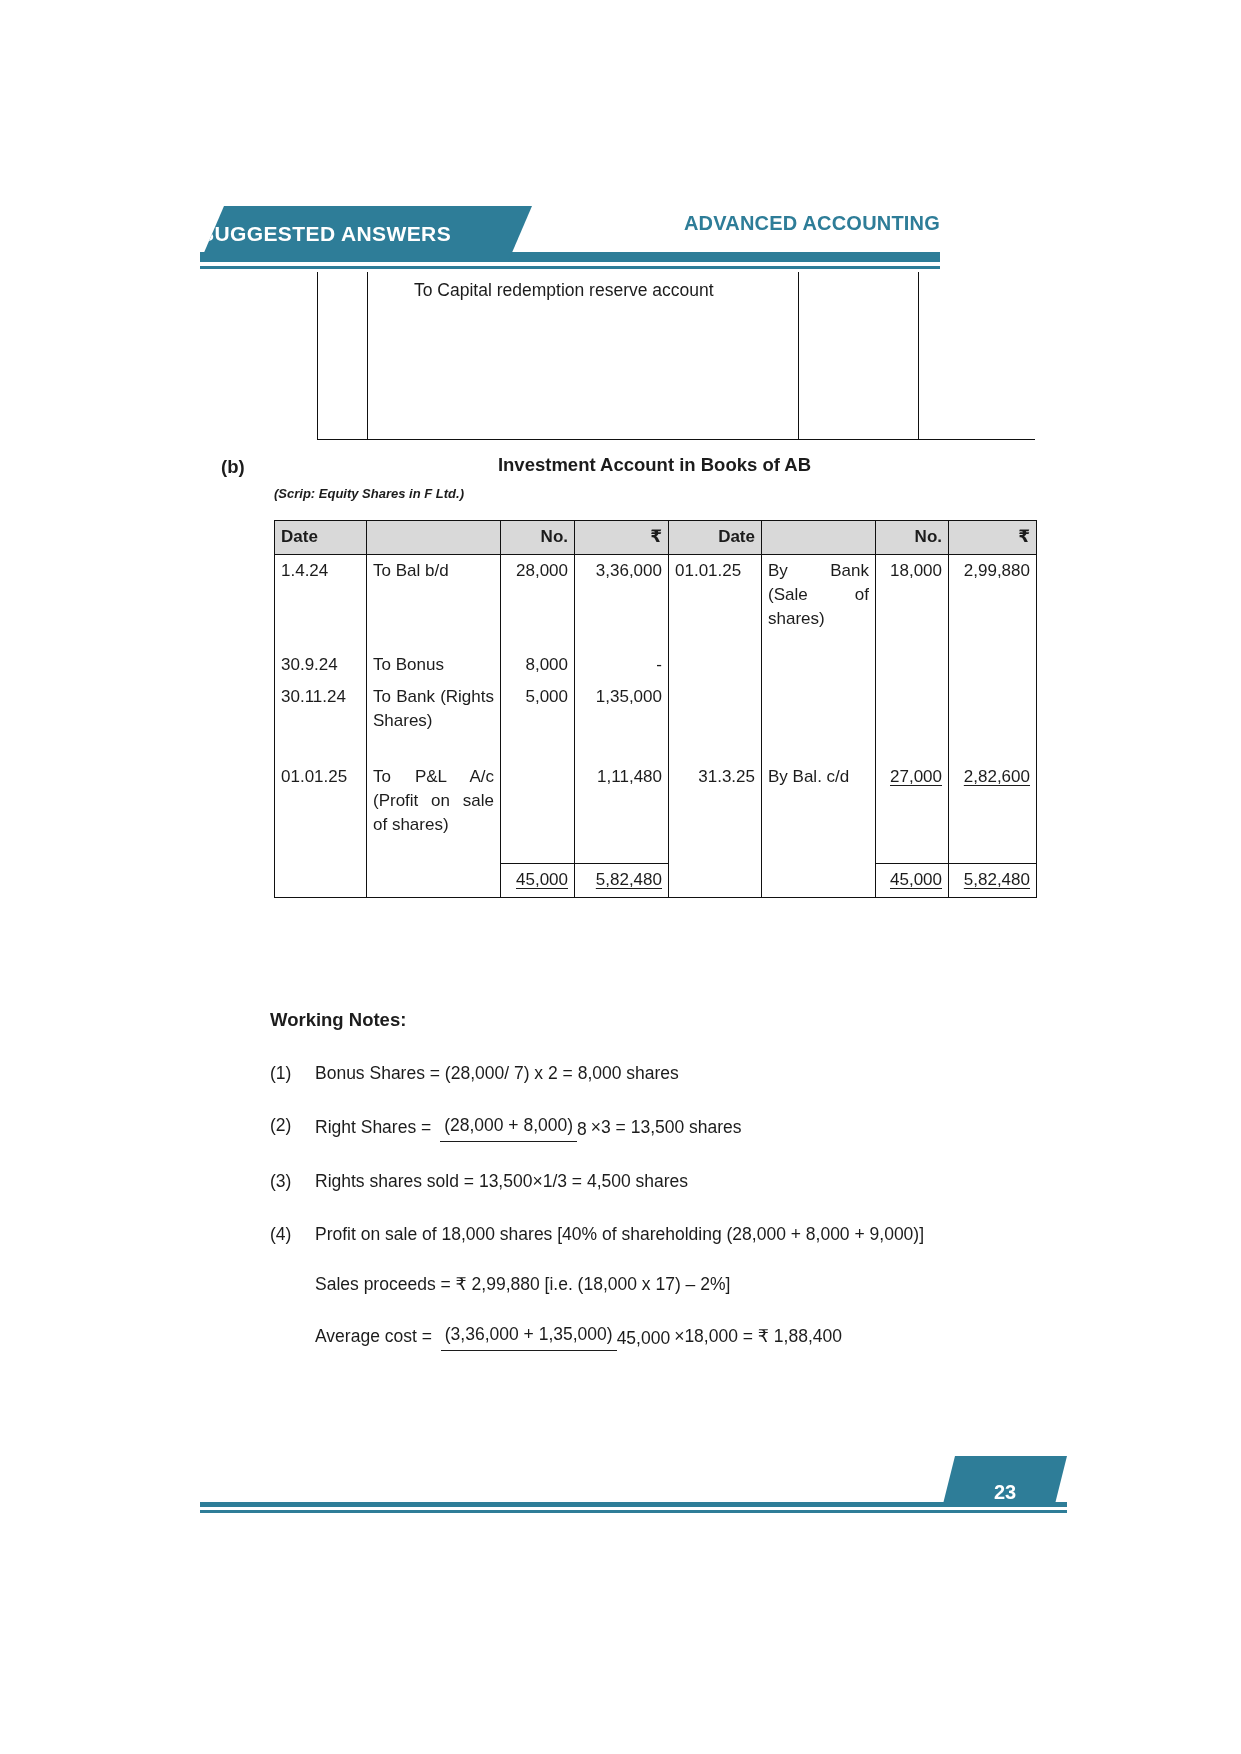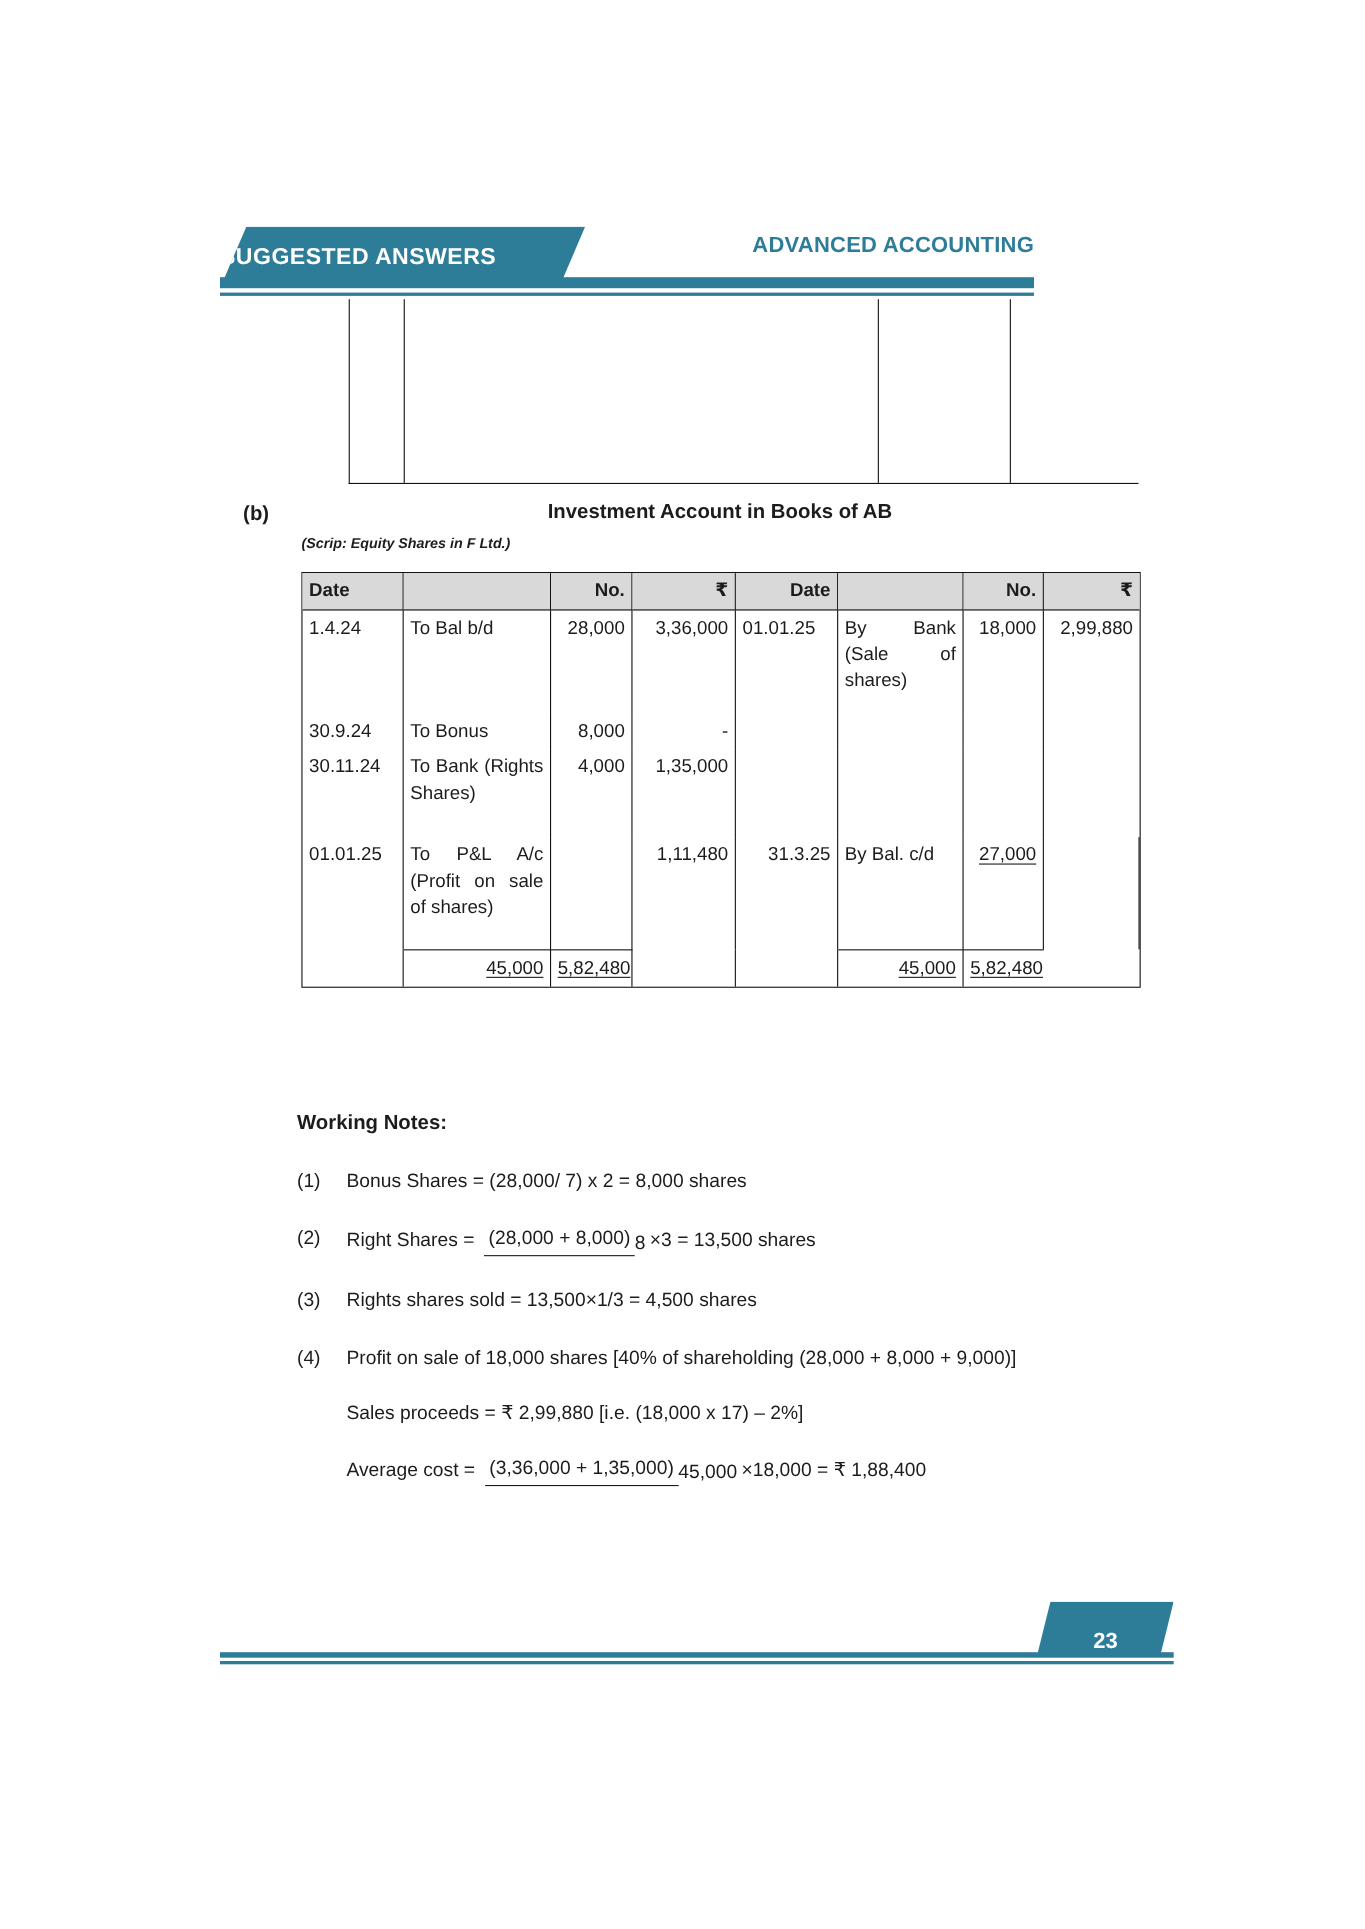--- a/index.html
+++ b/index.html
@@ -92,20 +92,21 @@
 <div class="abs banner">
   <span class="banner-label">SUGGESTED ANSWERS</span>
 </div>
 <div class="abs subject-title">ADVANCED ACCOUNTING</div>
 <div class="abs rule-thick"></div>
 <div class="abs rule-thin"></div>
 
 <div class="abs jtable">
   <div class="j-cell"></div>
   <div class="j-cell">
+    <div class="j-entry">To Capital redemption reserve account</div>
   </div>
   <div class="j-cell"></div>
 </div>
 
 <div class="abs sec-label">(b)</div>
 <div class="abs sec-title">Investment Account in Books of AB</div>
 <div class="abs sec-subtitle">(Scrip: Equity Shares in F Ltd.)</div>
 
 <div class="abs ledger">
 
@@ -131,34 +132,35 @@
   <div class="lg-cell">To Bonus</div>
   <div class="lg-cell ar">8,000</div>
   <div class="lg-cell ar">-</div>
   <div class="lg-cell"></div>
   <div class="lg-cell"></div>
   <div class="lg-cell"></div>
   <div class="lg-cell last"></div>
 
   <div class="lg-cell">30.11.24</div>
   <div class="lg-cell just">To Bank (Rights Shares)</div>
-  <div class="lg-cell ar">4,000</div>
+  <div class="lg-cell ar">5,000</div>
   <div class="lg-cell ar">1,35,000</div>
   <div class="lg-cell"></div>
   <div class="lg-cell"></div>
   <div class="lg-cell"></div>
   <div class="lg-cell last"></div>
 
   <div class="lg-cell">01.01.25</div>
   <div class="lg-cell just">To P&amp;L A/c (Profit on sale of shares)</div>
   <div class="lg-cell ar"></div>
   <div class="lg-cell ar">1,11,480</div>
   <div class="lg-cell ar">31.3.25</div>
   <div class="lg-cell">By Bal. c/d</div>
   <div class="lg-cell ar"><span class="u">27,000</span></div>
+  <div class="lg-cell ar last"><span class="u">2,82,600</span></div>
 
   <div class="lg-cell"></div>
   <div class="lg-cell"></div>
   <div class="lg-cell ar tb"><span class="u">45,000</span></div>
   <div class="lg-cell ar tb"><span class="u">5,82,480</span></div>
   <div class="lg-cell"></div>
   <div class="lg-cell"></div>
   <div class="lg-cell ar tb"><span class="u">45,000</span></div>
   <div class="lg-cell ar tb last"><span class="u">5,82,480</span></div>
 </div>

